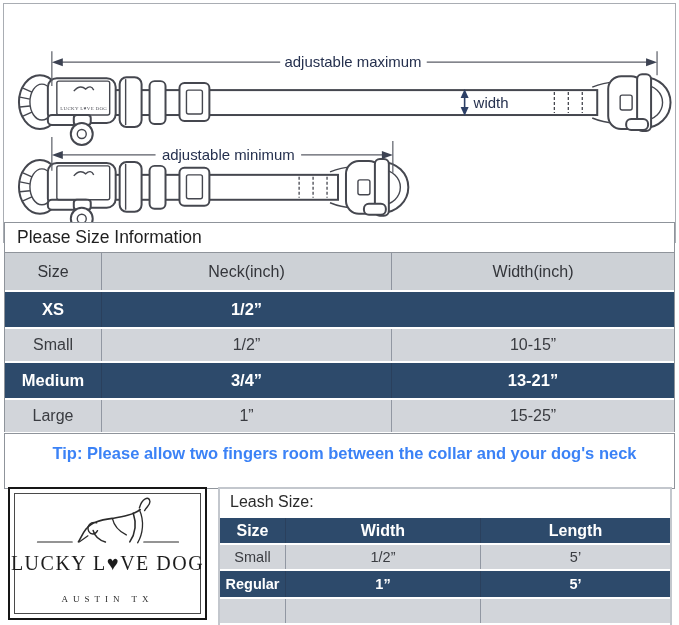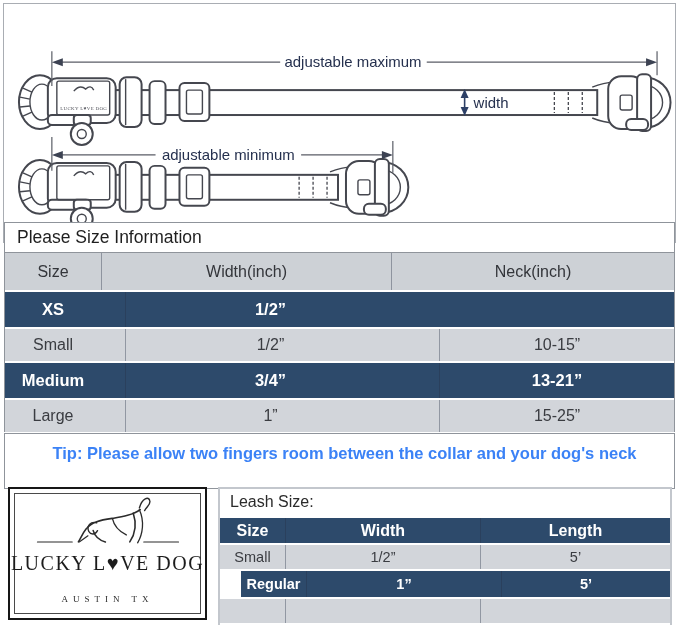--- a/index.html
+++ b/index.html
@@ -39,21 +39,21 @@
     background: #fff;
     font-size: 17.5px; color: #1f1f1f;
     line-height: 29px; padding-left: 12px;
   }
   .ctable {
     position: absolute; left: 4px; top: 253px;
     width: 671px;
     border-left: 1px solid #8f949b; border-right: 1px solid #8f949b;
   }
   .crow { display: grid; grid-template-columns: 96px 290px 1fr; }
-  .crow + .crow { border-top: 2px solid #ffffff; gap: 24px; }
+  .crow + .crow { border-top: 2px solid #ffffff; }
   .ccell {
     display: flex; align-items: center; justify-content: center;
     font-size: 16px; overflow: hidden; white-space: nowrap;
   }
   .ccell + .ccell { border-left: 1px solid rgba(40,50,70,.38); }
   .chead { height: 37px; background: #cdd1d6; color: #33353a; }
   .row-navy { height: 37px; background: #2d4a6b; color: #ffffff; font-weight: 600; }
   .row-navy .ccell { font-size: 16.5px; }
   .row-lite { height: 34px; background: #d2d5da; color: #3a3c41; }
   .tip-row {
@@ -103,21 +103,21 @@
   .lrow { display: grid; grid-template-columns: 65px 195px 1fr; }
   .lrow + .lrow, .leash-title + .lrow { border-top: 2px solid #ffffff; }
   .lcell {
     display: flex; align-items: center; justify-content: center;
     font-size: 14.5px; overflow: hidden; white-space: nowrap;
   }
   .lcell + .lcell { border-left: 1px solid rgba(40,50,70,.38); }
   .lhead { height: 27px; background: #2d4a6b; color: #fff; font-weight: bold; }
   .lhead .lcell { font-size: 16px; }
   .lrow-lite { height: 26px; background: #d2d5da; color: #3a3c41; }
-  .lrow-navy { height: 28px; background: #2d4a6b; color: #fff; font-weight: bold; margin-left: 21px; }
+  .lrow-navy { height: 28px; background: #2d4a6b; color: #fff; font-weight: bold; }
   .lrow-empty { height: 26px; background: #d2d5da; }
 </style>
 </head>
 <body>
 
 <div class="diagram-box">
   <svg viewBox="0 0 673 216">
     <defs>
 
       <g id="collarLeft">
@@ -199,22 +199,22 @@
       <text class="dim-text" x="225" y="145" text-anchor="middle">adjustable minimum</text>
     </g>
   </svg>
 </div>
 
 <div class="collar-title">Please Size Information</div>
 
 <div class="ctable">
   <div class="crow chead">
     <div class="ccell">Size</div>
+    <div class="ccell">Neck(inch)</div>
     <div class="ccell">Width(inch)</div>
-    <div class="ccell">Neck(inch)</div>
   </div>
   <div class="crow row-navy">
     <div class="ccell">XS</div>
     <div class="ccell">1/2”</div>
   </div>
   <div class="crow row-lite">
     <div class="ccell">Small</div>
     <div class="ccell">1/2”</div>
     <div class="ccell">10-15”</div>
   </div>

